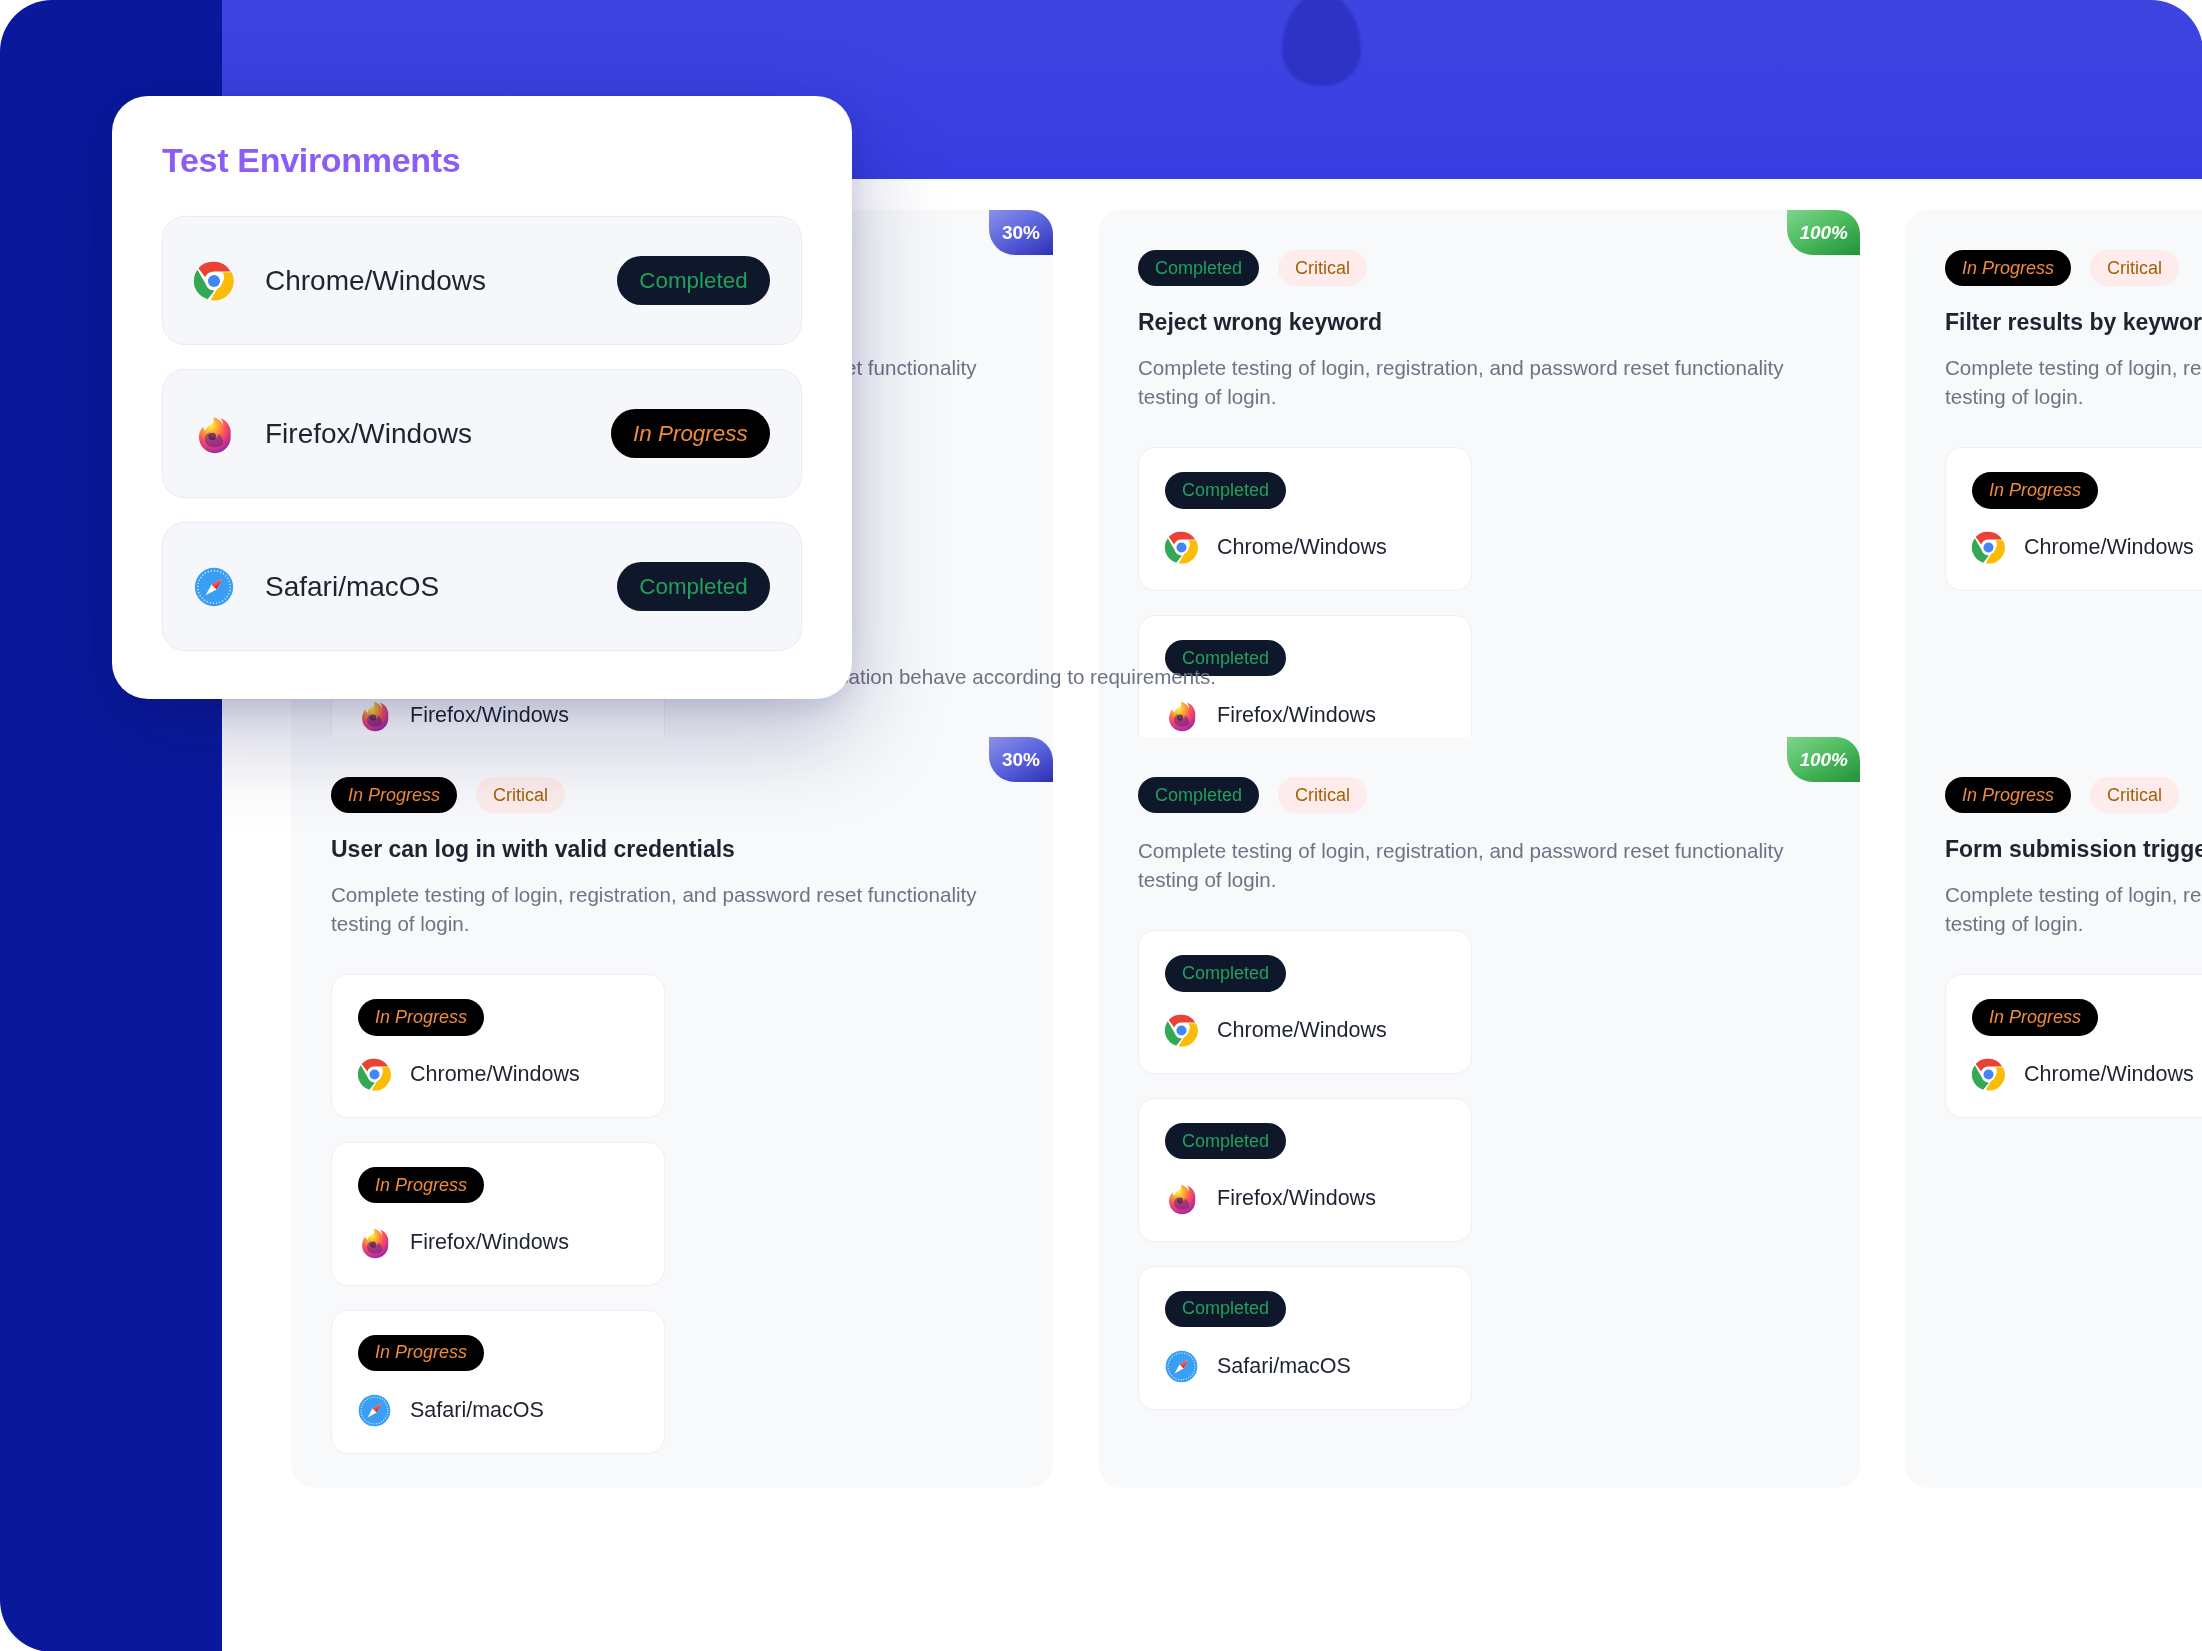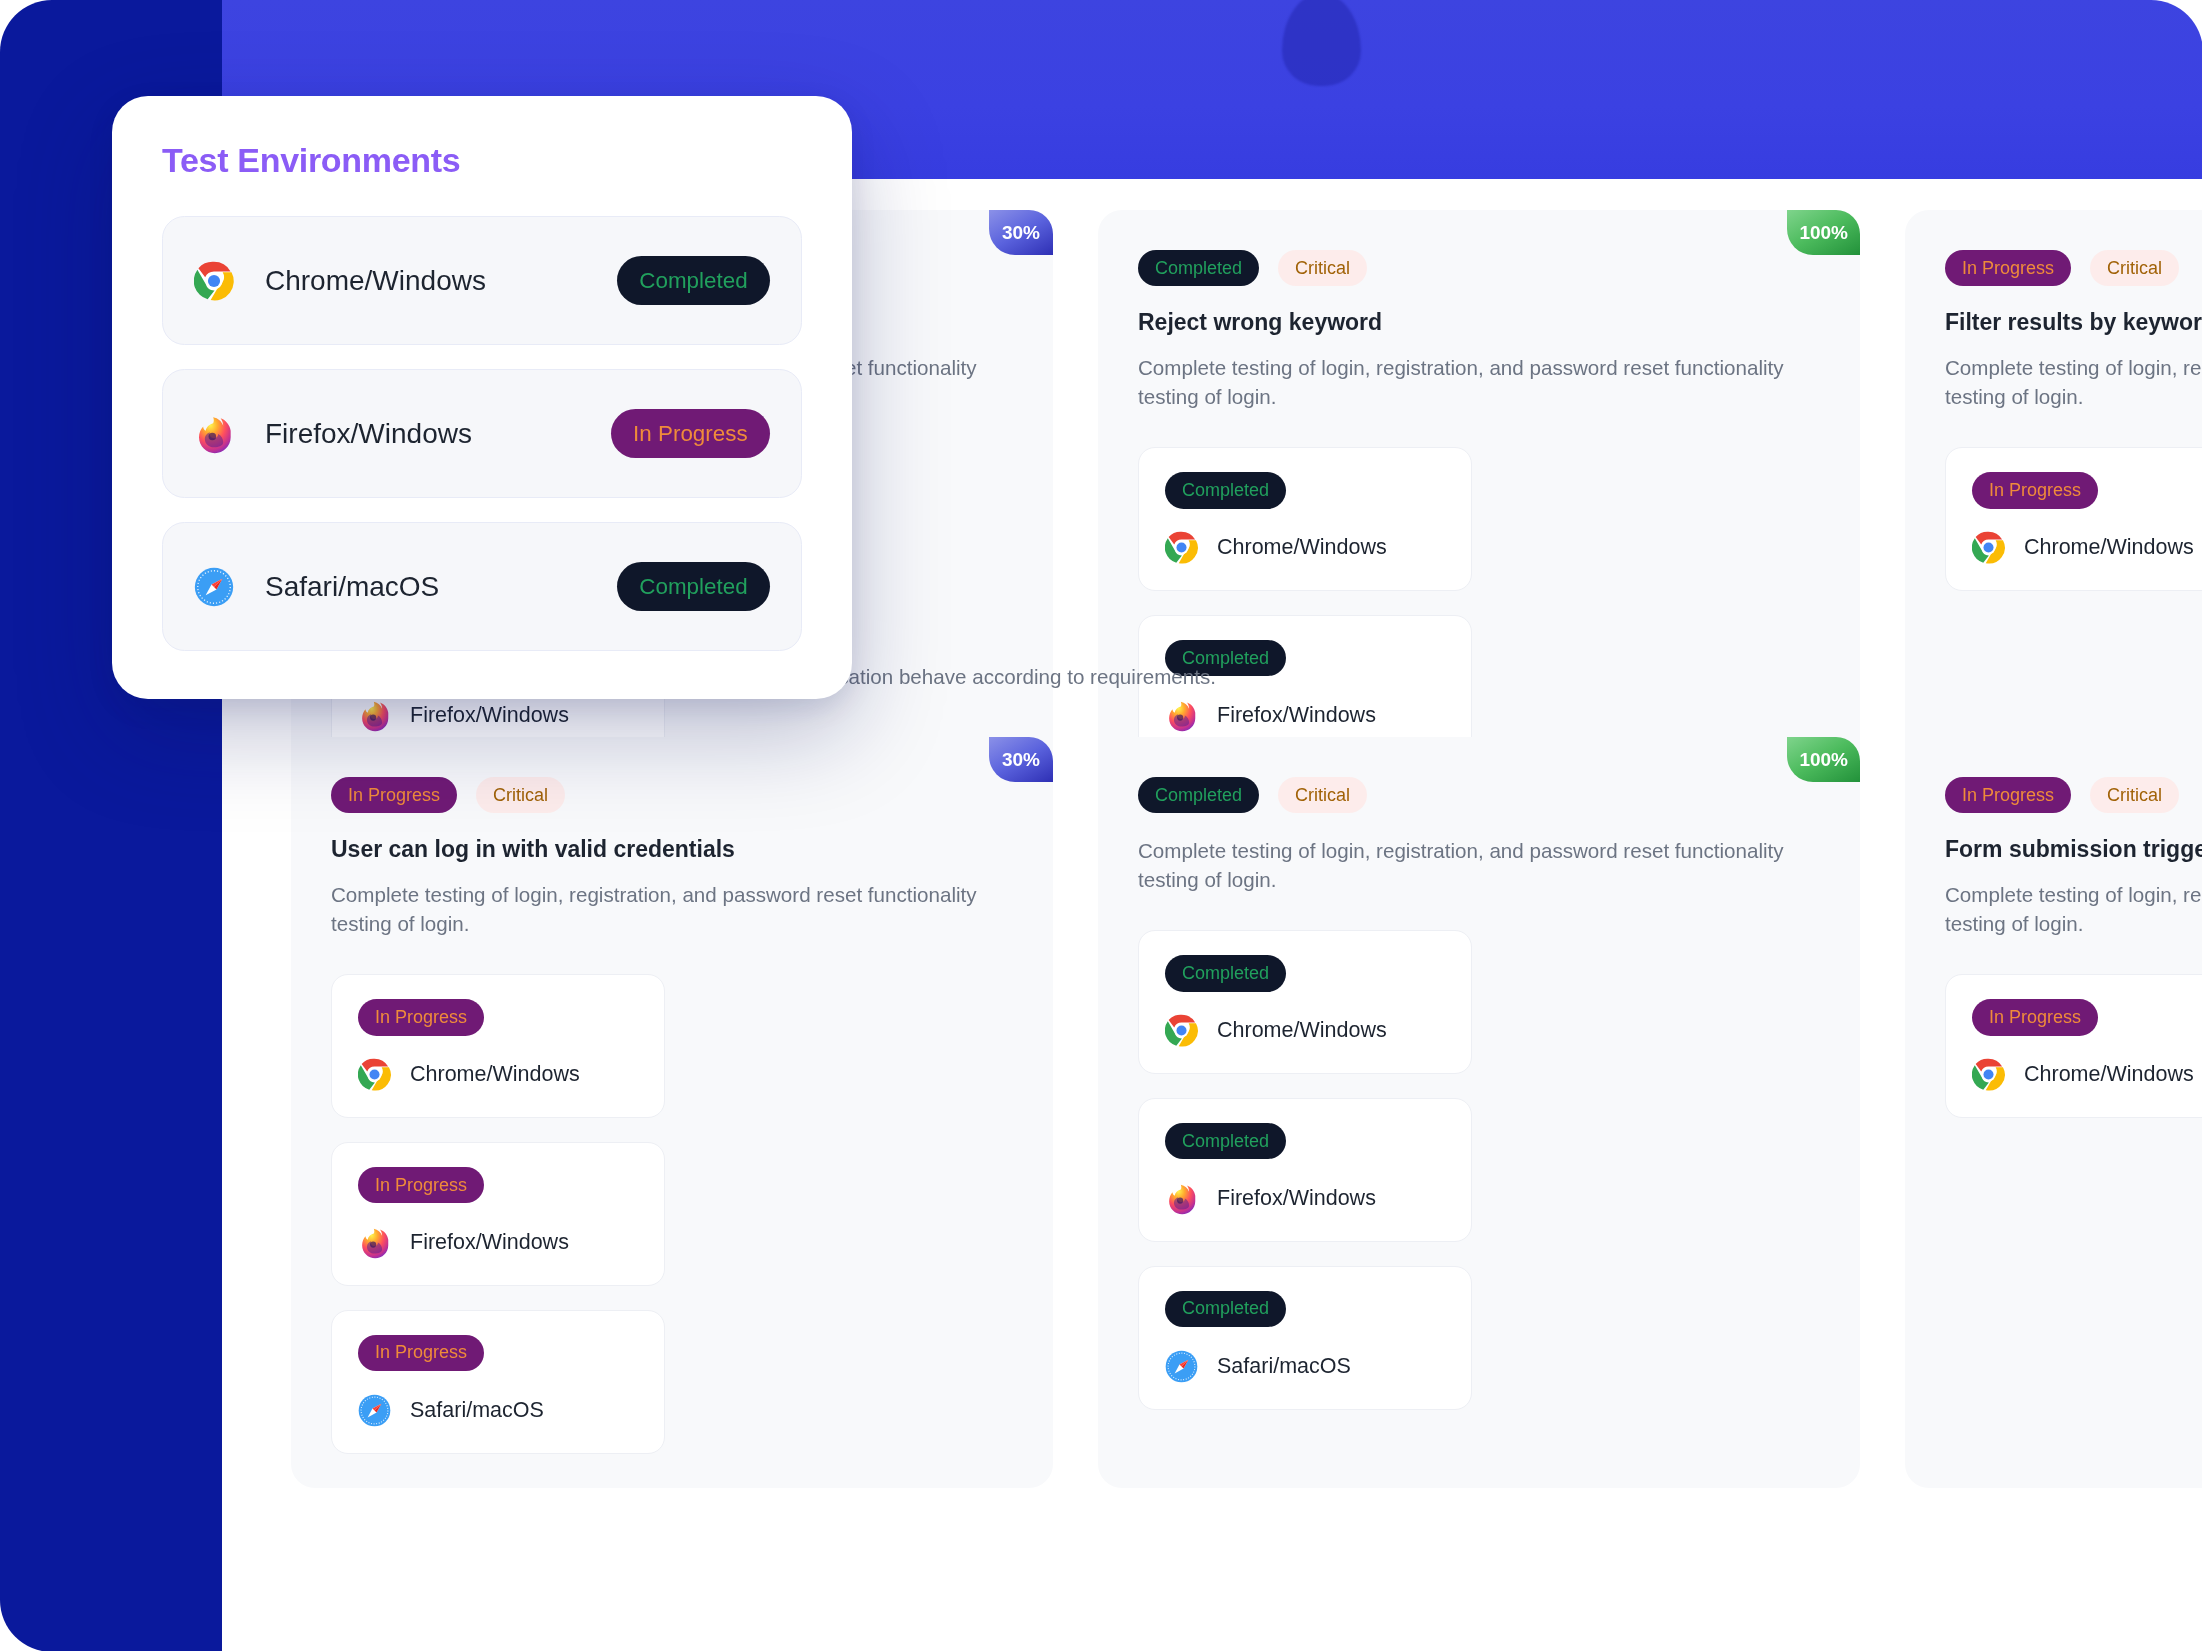--- a/index.html
+++ b/index.html
@@ -82,29 +82,29 @@
 
   .progress-pill{
     position:absolute; right:0; top:0;
     min-width:64px; height:45px;
     display:flex; align-items:center; justify-content:center;
     color:#ffffff; font-size:19px; font-weight:600;
     border-radius:0 24px 0 26px;
     padding:0 12px;
   }
   .progress-pill.p-low{ background:linear-gradient(150deg,#8b91e8 0%,#5a62dd 50%,#2e2fb4 100%); }
-  .progress-pill.p-full{ background:linear-gradient(150deg,#7fd48c 0%,#4cbb5d 48%,#22913a 100%); }
+  .progress-pill.p-full{ background:linear-gradient(150deg,#7fd48c 0%,#4cbb5d 48%,#22913a 100%);font-style:italic; }
 
   .tag-row{ display:flex; gap:19px; margin-bottom:22.4px; }
   .tag{
     font-size:18px; font-weight:500;
     padding:7.7px 17px; border-radius:860px;
     white-space:nowrap;
   }
-  .tag-progress{ background:#701a75; color:#ef8b3a; }
+  .tag-progress{ background:#000000; color:#ef8b3a;font-style:italic; }
   .tag-done{ background:#0f172a; color:#21a05d; }
   .tag-critical{ background:#fdeceb; color:#a16207; }
 
   .card-title{
     font-size:23px; font-weight:600; color:#1d2430;
     margin-bottom:17px; white-space:nowrap;
   }
   .card-desc{
     font-size:20.6px; color:#6c7483; line-height:1.42;
     margin-bottom:36px; max-width:654px;

